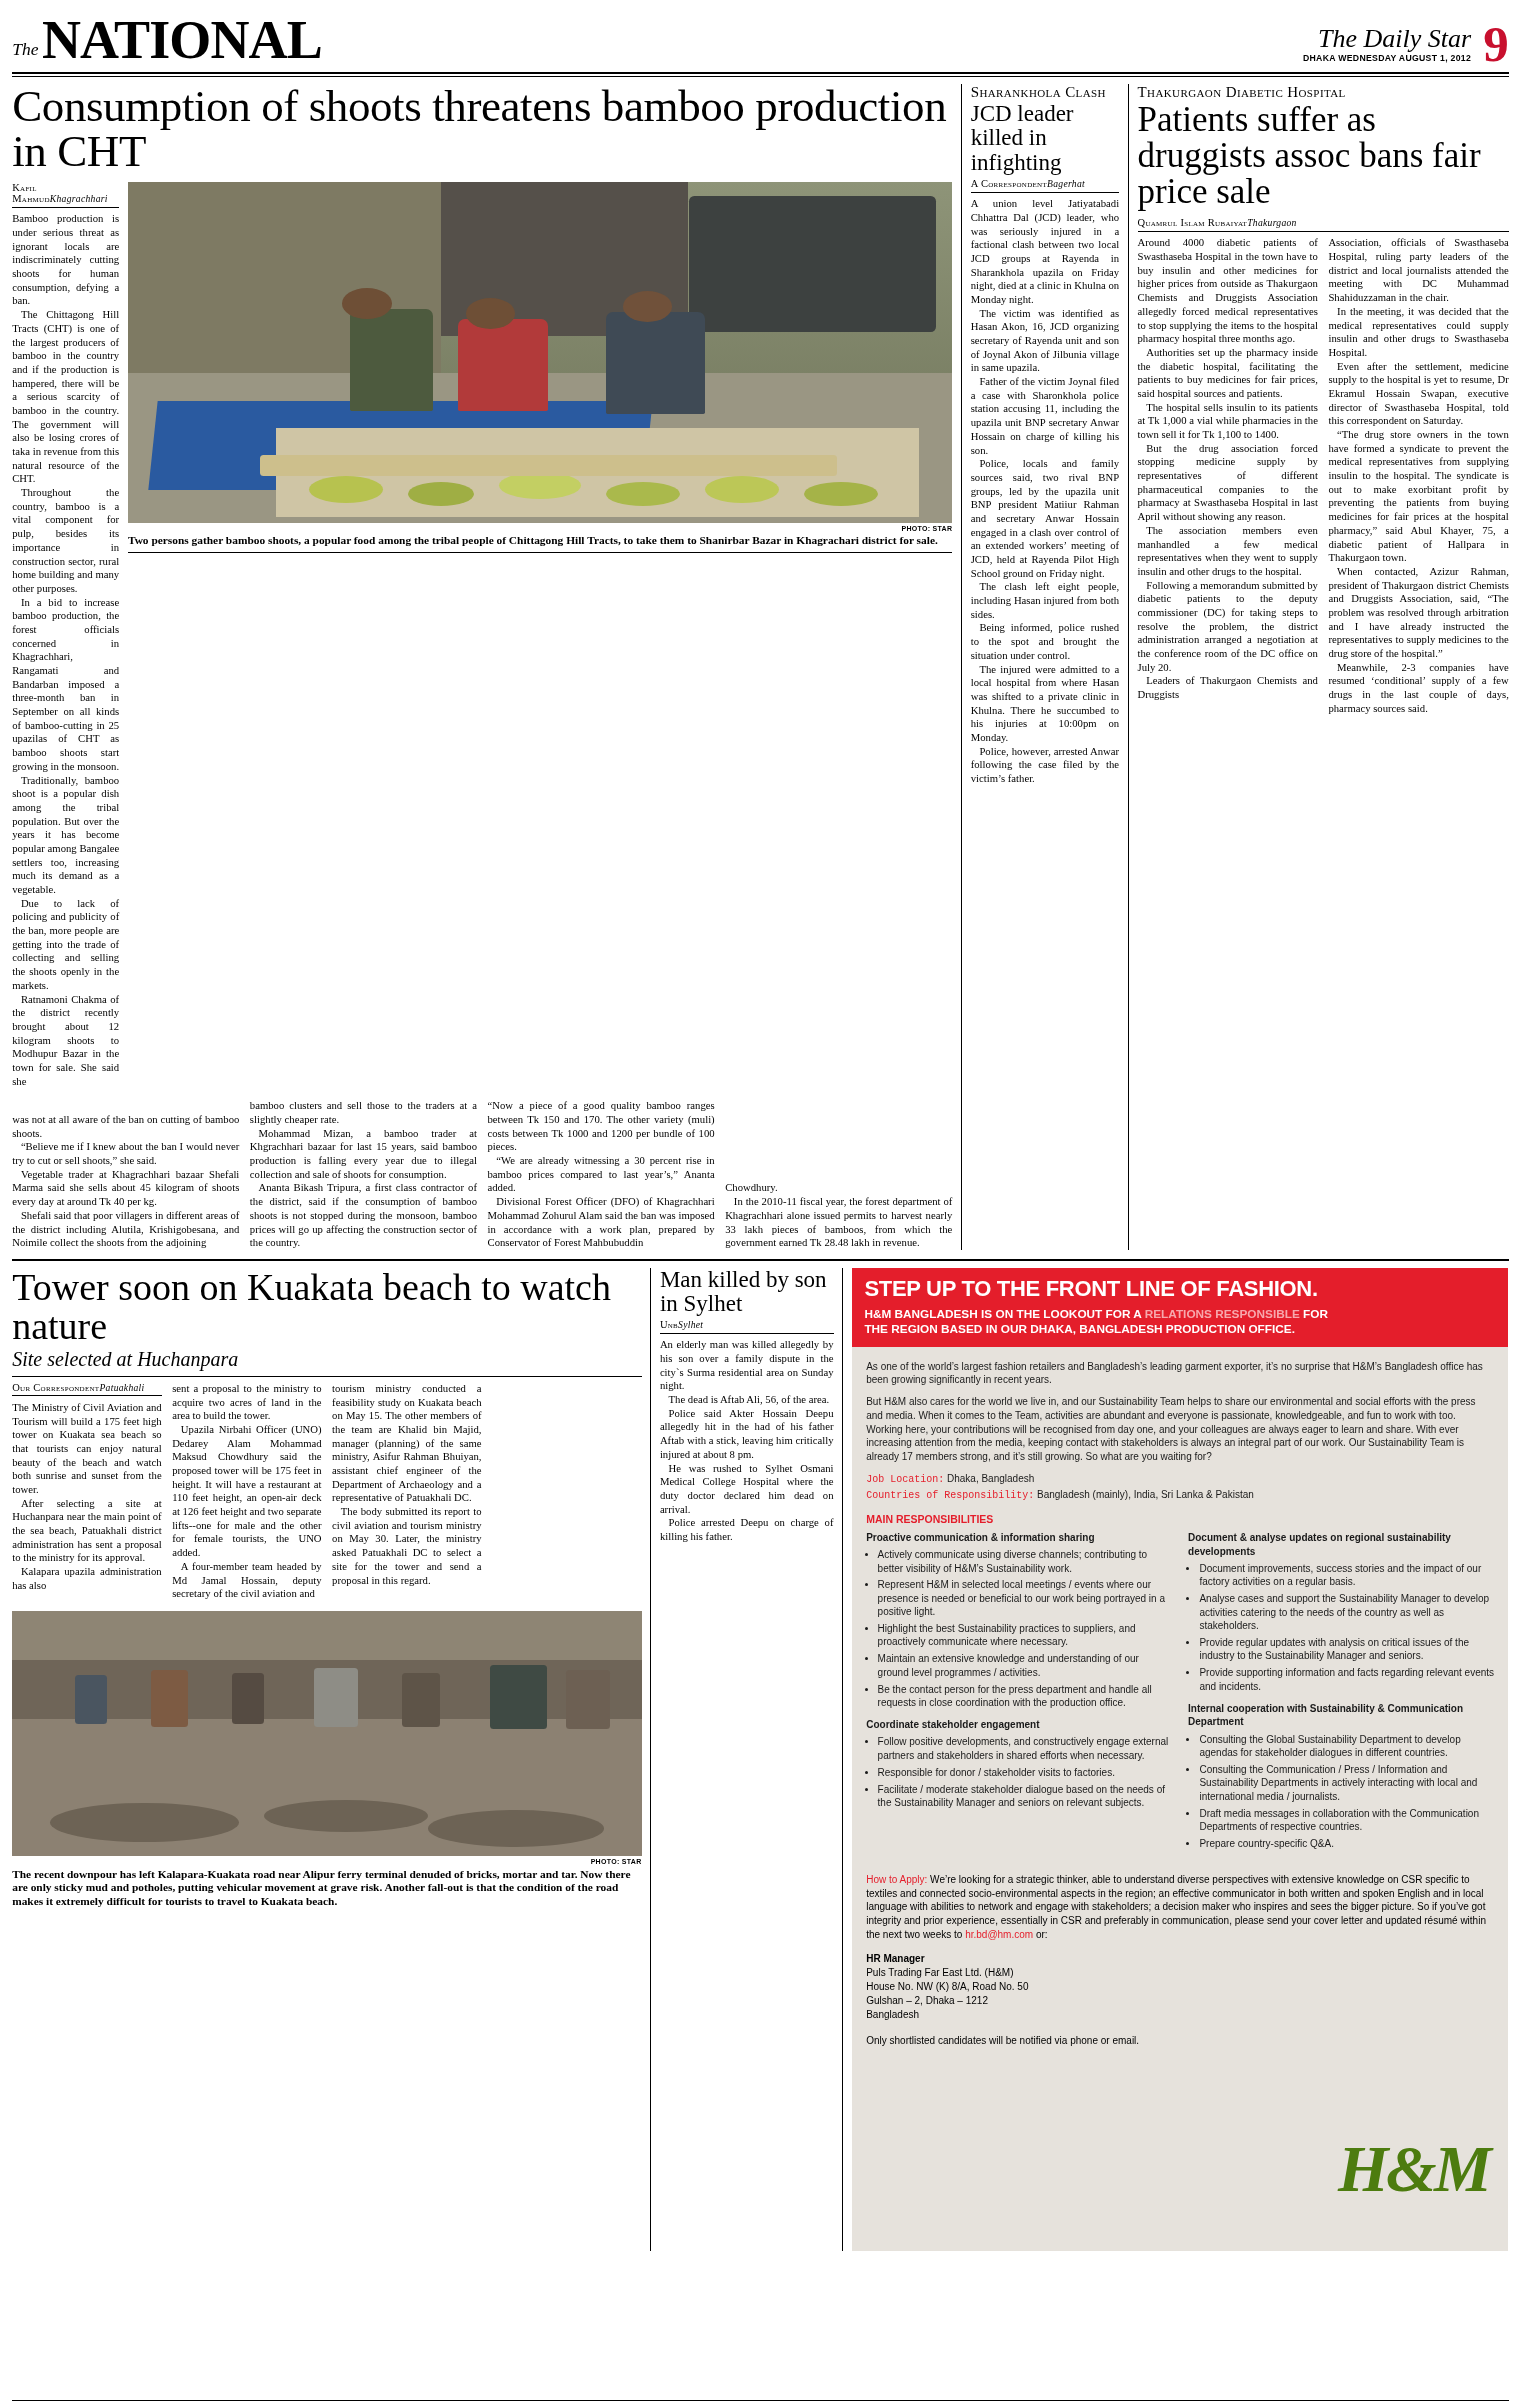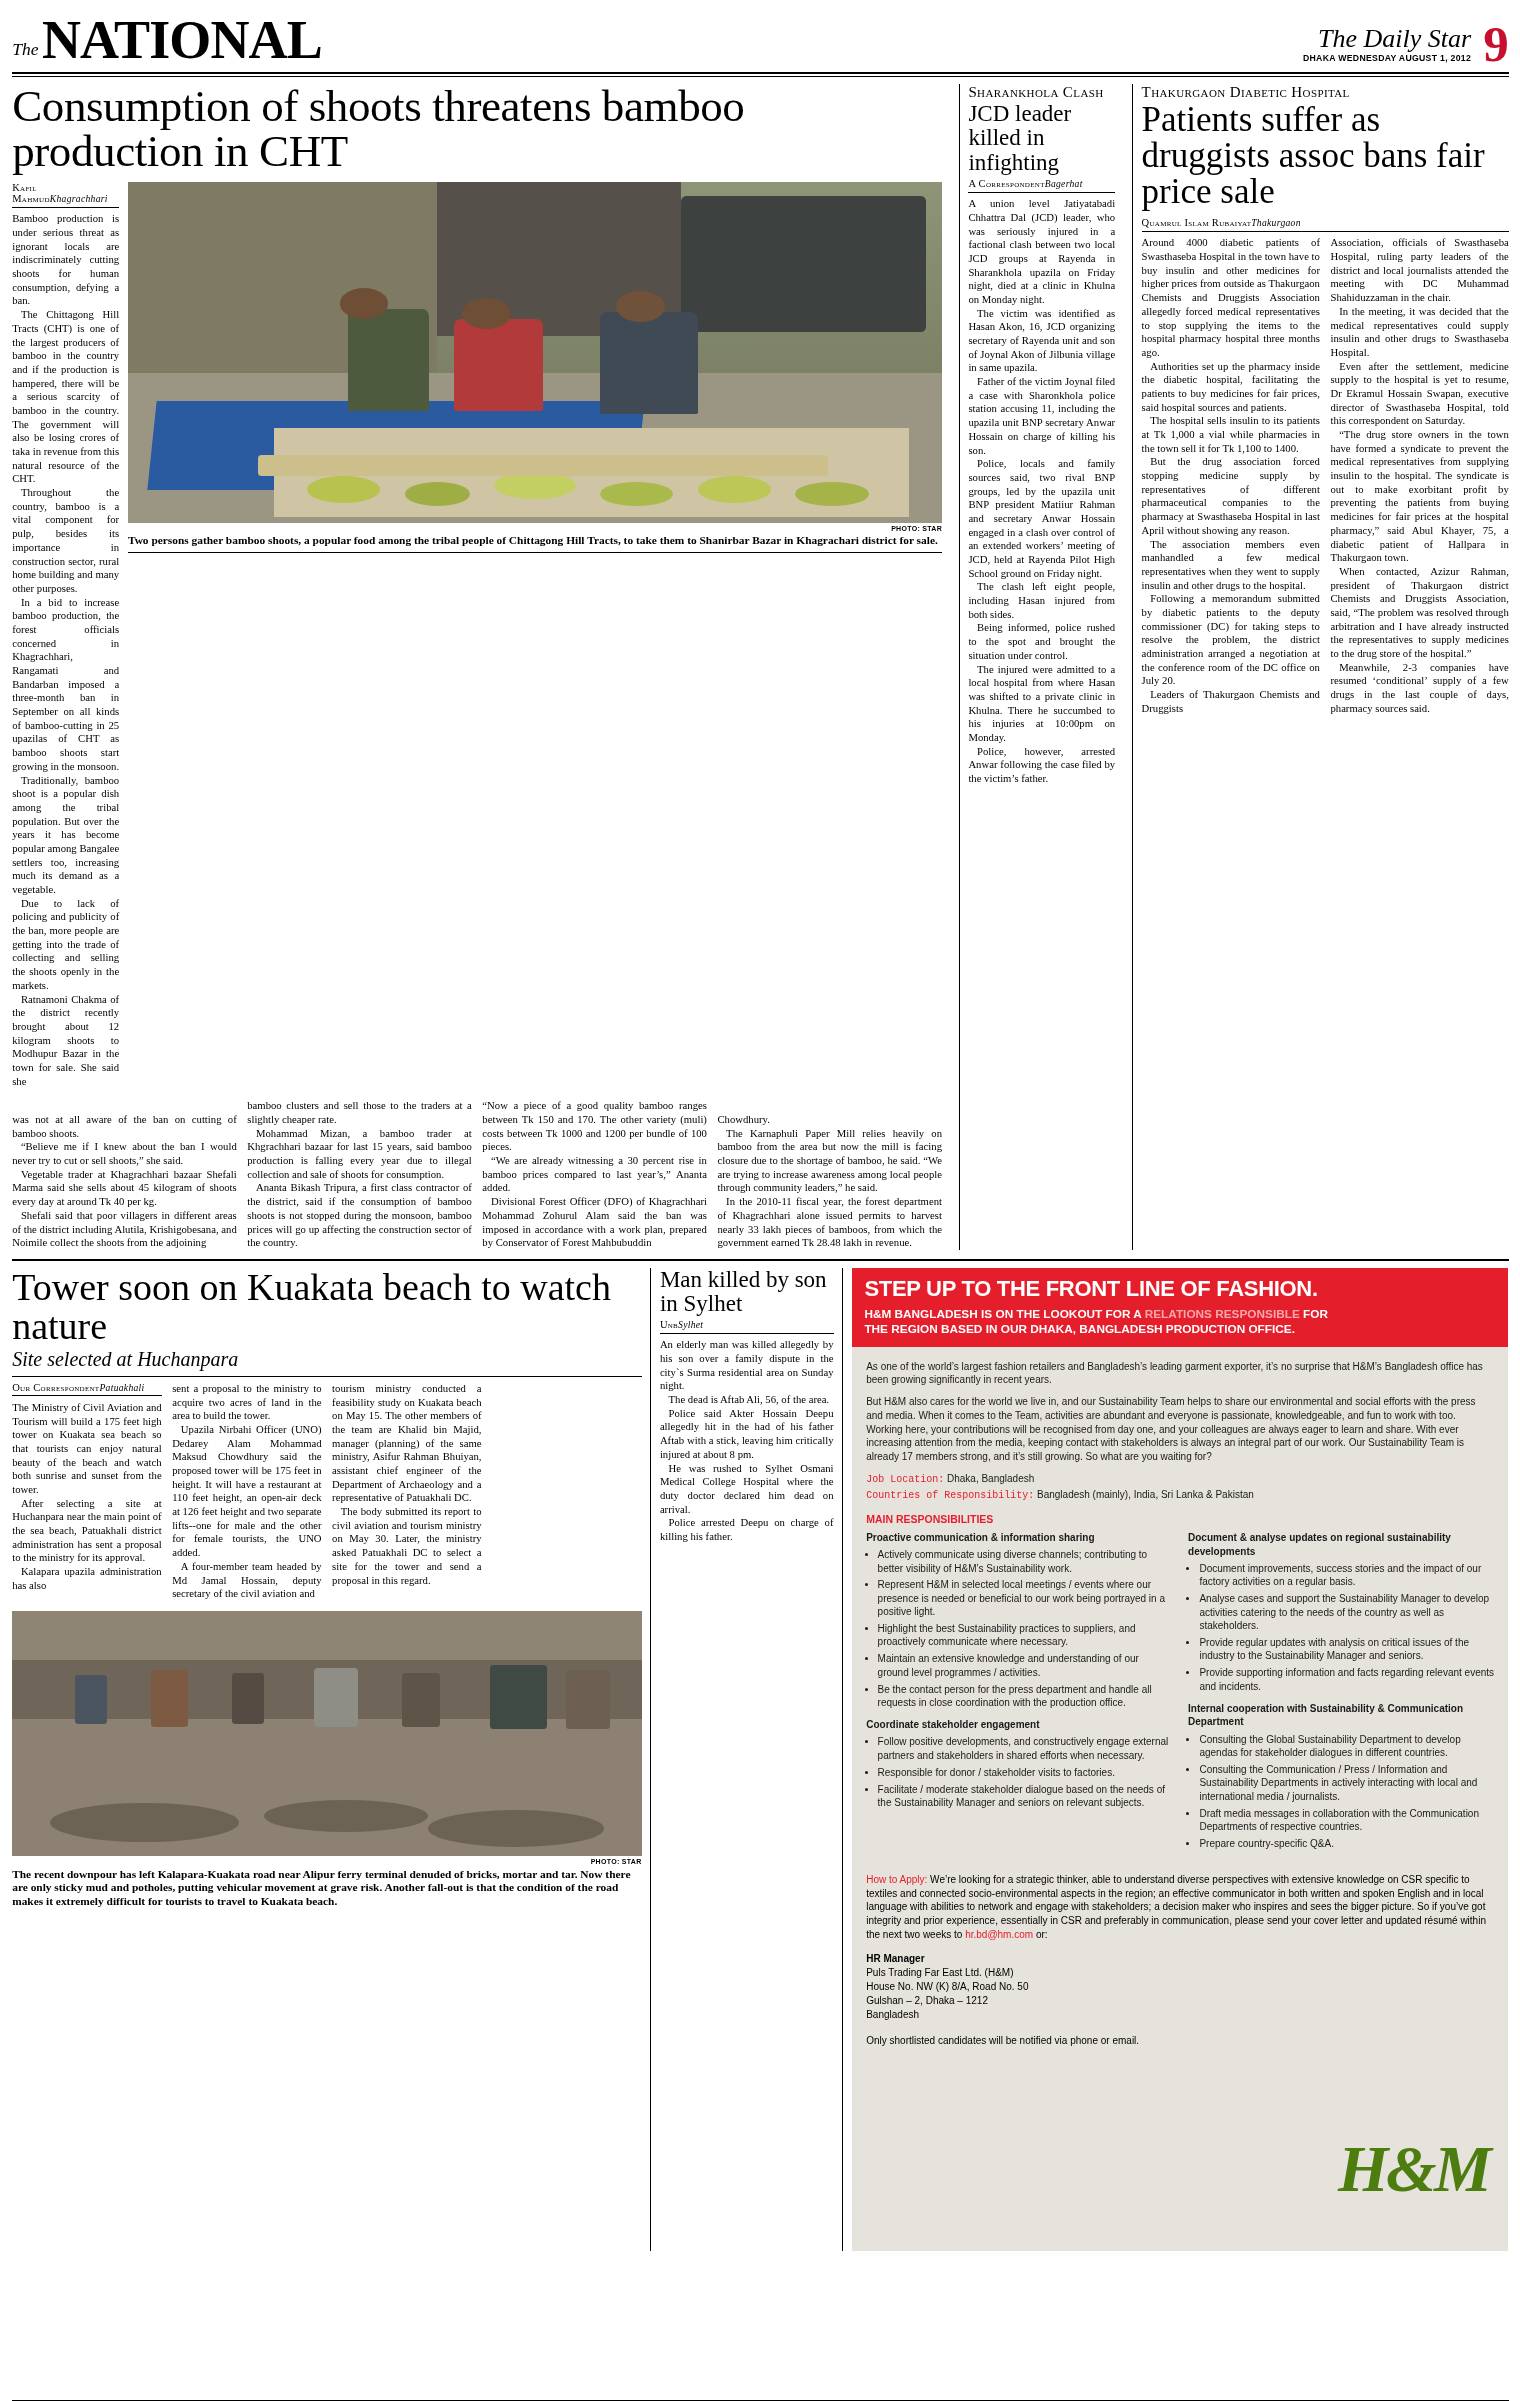--- a/index.html
+++ b/index.html
@@ -87,21 +87,21 @@
   }
   .rule-thin {
     border-top: 0.9px solid #000;
     margin: 1.7px 12.2px 0 12.2px;
   }
 
   
   .top-section {
     display: flex;
     margin: 7px 12.2px 0 12.2px;
-    gap: 8px;
+    gap: 0;
   }
   .col-main {
     width: 1045px;
     padding-right: 8.7px;
     box-sizing: border-box;
   }
   .col-jcd {
     width: 182px;
     border-left: 0.9px solid #000;
     padding: 0 8.7px;
@@ -487,21 +487,20 @@
           <p class="body">Mohammad Mizan, a bamboo trader at Khgrachhari bazaar for last 15 years, said bamboo production is falling every year due to illegal collection and sale of shoots for consumption.</p>
           <p class="body">Ananta Bikash Tripura, a first class contractor of the district, said if the consumption of bamboo shoots is not stopped during the monsoon, bamboo prices will go up affecting the construction sector of the country.</p>
         </div>
         <div class="c">
           <p class="body first">“Now a piece of a good quality bamboo ranges between Tk 150 and 170. The other variety (muli) costs between Tk 1000 and 1200 per bundle of 100 pieces.</p>
           <p class="body">“We are already witnessing a 30 percent rise in bamboo prices compared to last year’s,” Ananta added.</p>
           <p class="body">Divisional Forest Officer (DFO) of Khagrachhari Mohammad Zohurul Alam said the ban was imposed in accordance with a work plan, prepared by Conservator of Forest Mahbubuddin</p>
         </div>
         <div class="c">
           <p class="body first">Chowdhury.</p>
-          <p class="body">The Karnaphuli Paper Mill relies heavily on bamboo from the area but now the mill is facing closure due to the shortage of bamboo, he said. “We are trying to increase awareness among local people through community leaders,” he said.</p>
           <p class="body">In the 2010-11 fiscal year, the forest department of Khagrachhari alone issued permits to harvest nearly 33 lakh pieces of bamboos, from which the government earned Tk 28.48 lakh in revenue.</p>
         </div>
       </div>
     </div>
 
     <div class="col-jcd">
       <div class="kicker">Sharankhola Clash</div>
       <h2 class="headline-jcd">JCD leader killed in infighting</h2>
       <div class="byline">
         <span>A Correspondent</span><em>Bagerhat</em>

